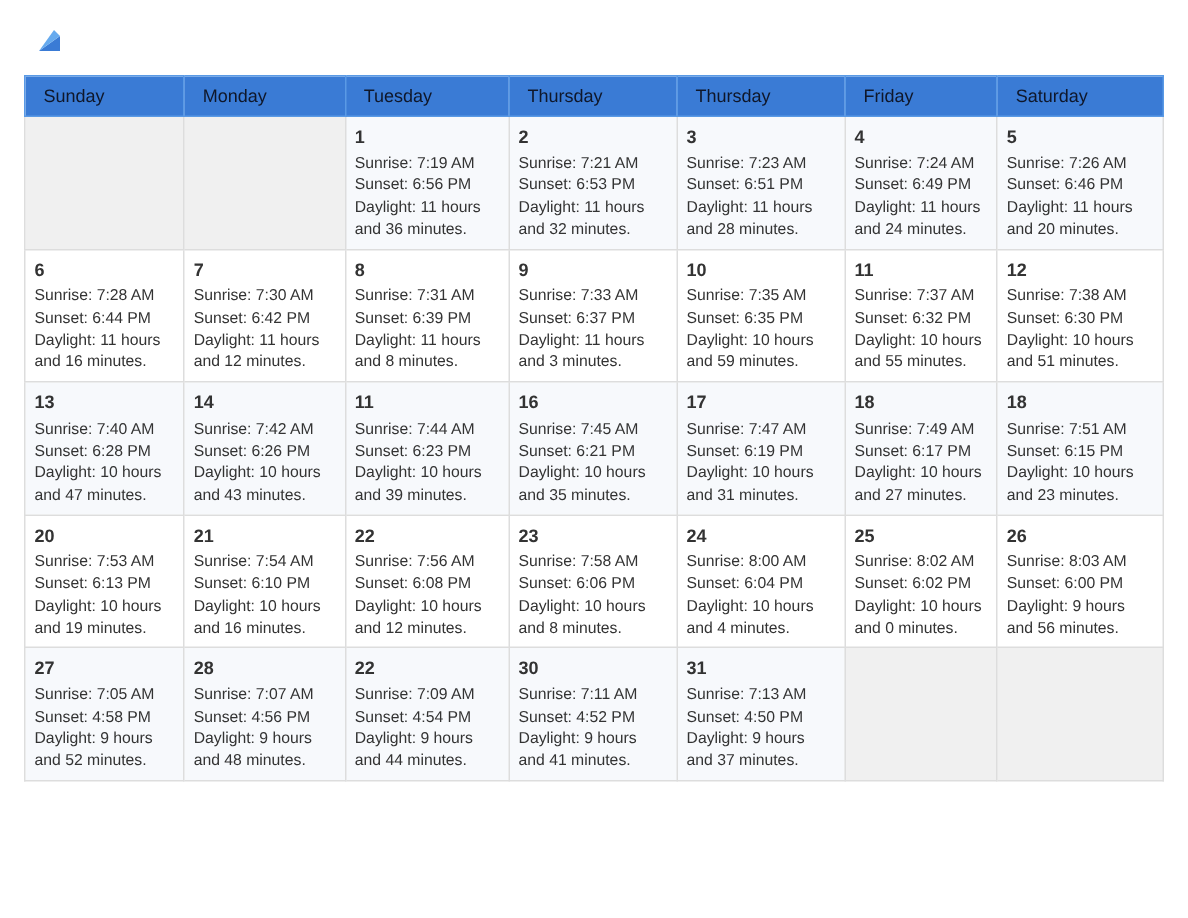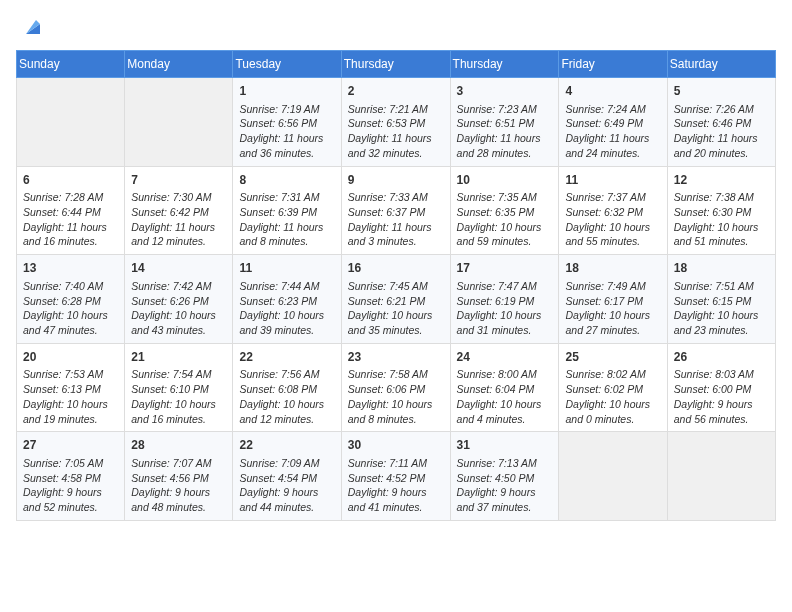--- a/index.html
+++ b/index.html
@@ -51,22 +51,22 @@
       color: #555;
       margin-top: 2px;
     }
     table {
       width: 100%;
       border-collapse: collapse;
       font-size: 11px;
     }
     thead th {
       background: #3a7bd5;
-      color: #ffffff;
-      padding: 6px 2px;
+      color: #0f172a;
+      padding: 6px 12px;
       text-align: left;
       font-size: 12px;
       font-weight: normal;
       border: 1px solid #5a9ae5;
     }
     tbody td {
       vertical-align: top;
       padding: 5px 6px;
       border: 1px solid #ddd;
       min-height: 70px;
@@ -78,21 +78,20 @@
       background: #f7f9fc;
     }
     .day-num {
       font-weight: bold;
       font-size: 12px;
       margin-bottom: 2px;
     }
     .day-info {
       font-size: 10.5px;
       color: #333;
-      font-style: italic;
     }
     .empty-cell {
       background: #f0f0f0 !important;
     }
   </style>
 </head>
 <body>
 
 <div class="header">
   <div class="logo">

